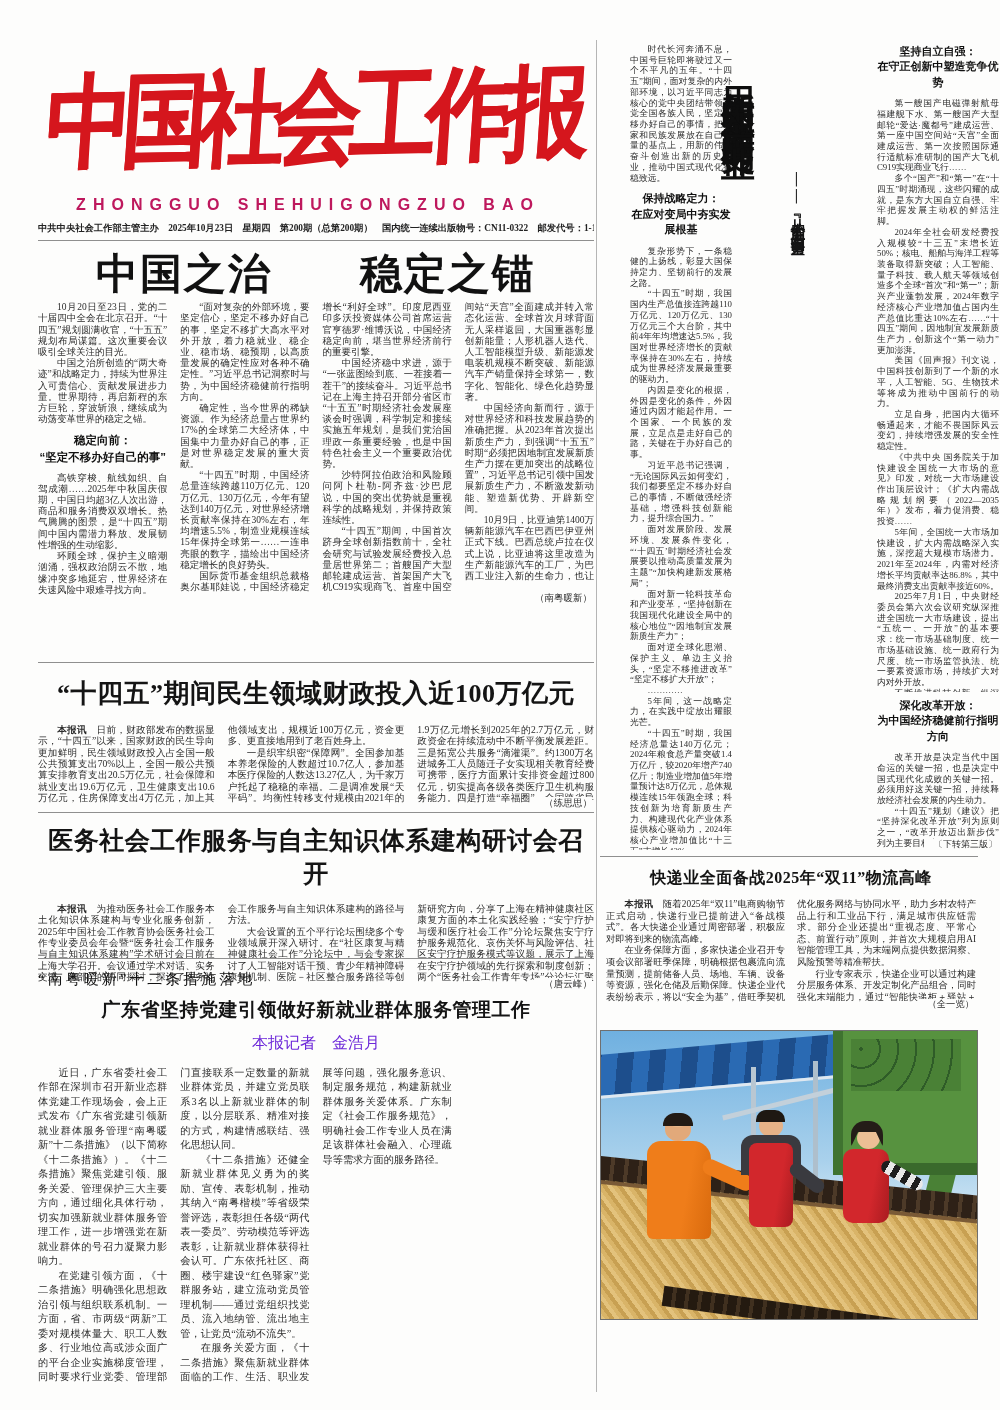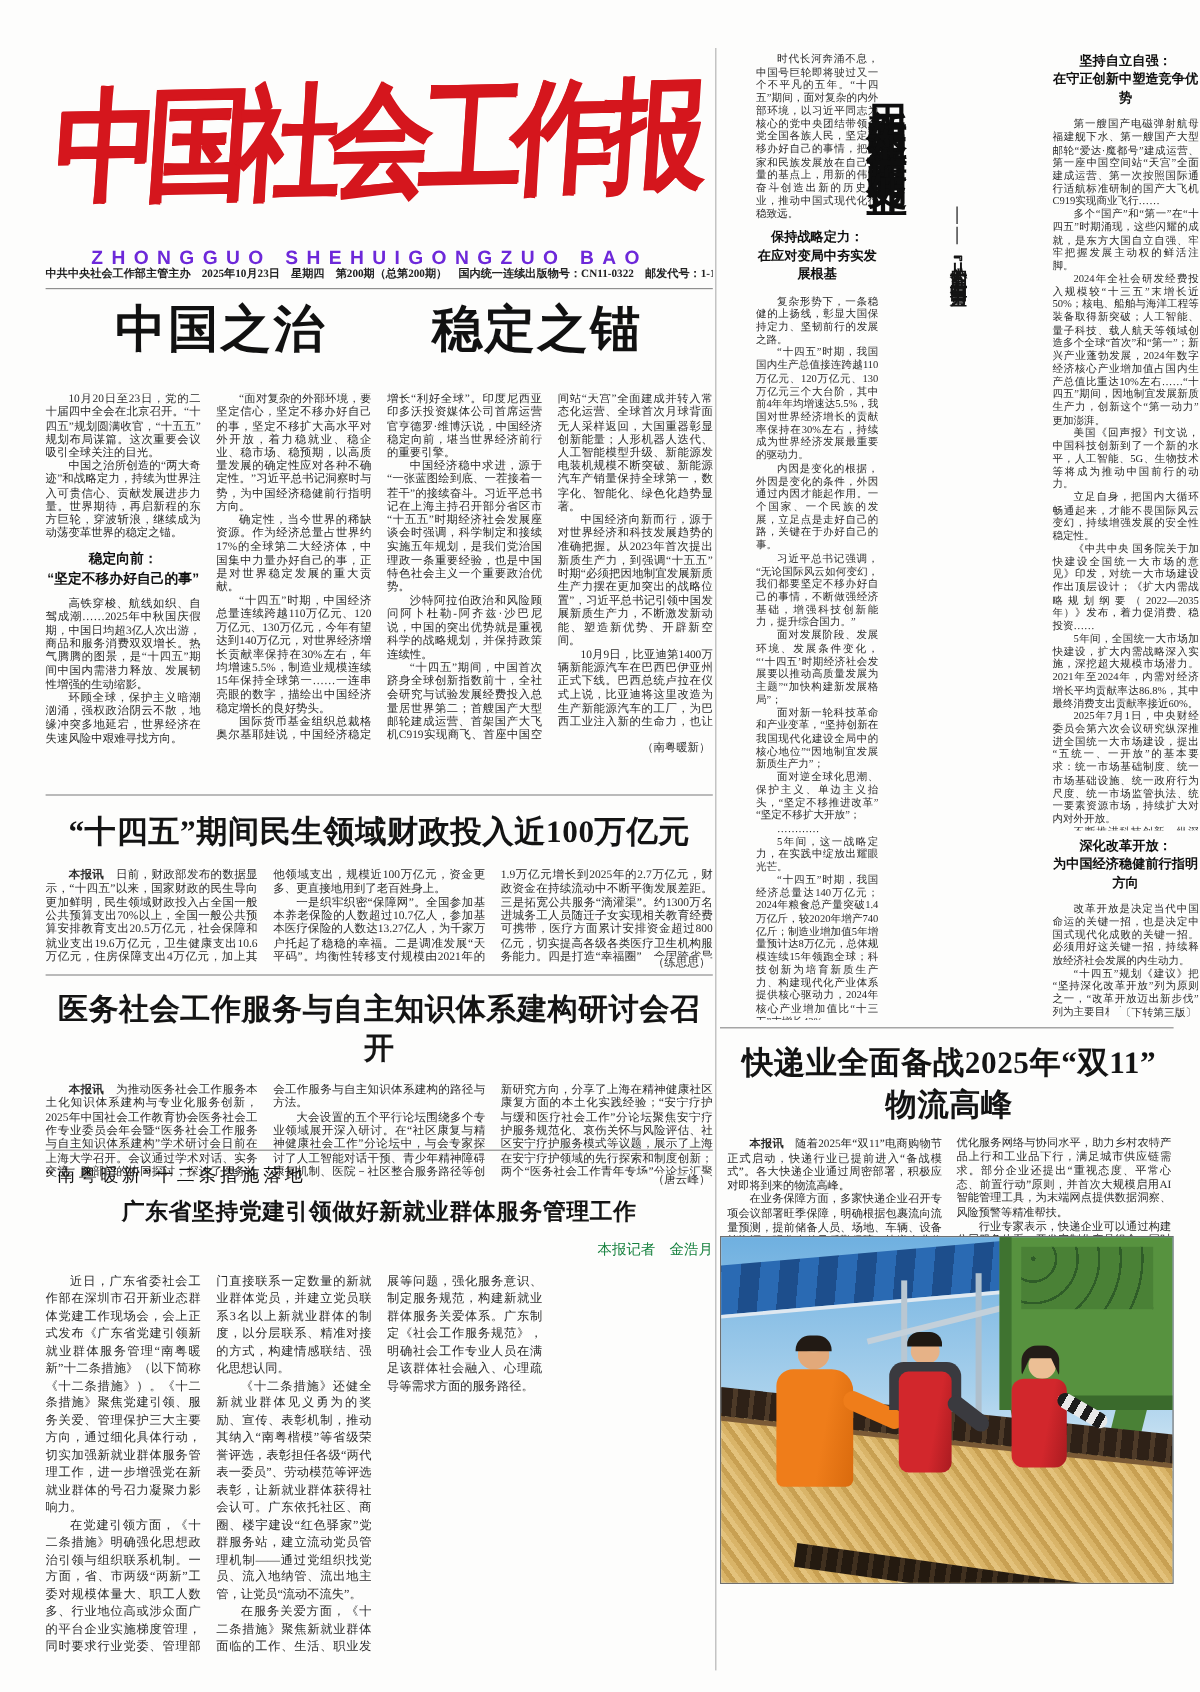--- a/index.html
+++ b/index.html
@@ -23,43 +23,43 @@
   
   .brand{
     left:46px;top:50px;width:522px;height:146px;
     font-size:86px;font-weight:700;color:var(--red);
     letter-spacing:-10px;white-space:nowrap;
     transform:skewX(-5deg) rotate(-1.2deg) scaleY(1.18);
     transform-origin:left center;line-height:146px;
     text-shadow:1px 0 0 var(--red),0 1px 0 var(--red);
   }
   .pinyin{
-    left:48px;top:207px;width:520px;text-align:center;
+    left:48px;top:196px;width:520px;text-align:center;
     font-family:"Liberation Sans","DejaVu Sans",sans-serif;
-    font-size:16px;font-weight:700;letter-spacing:7px;color:#6d28d9;white-space:nowrap;
+    font-size:16px;font-weight:700;letter-spacing:7px;color:#be185d;white-space:nowrap;
   }
   .pubinfo{
     left:38px;top:222px;width:556px;font-size:9.3px;font-weight:700;color:#222;
     white-space:nowrap;overflow:hidden;letter-spacing:0;
   }
 
   
   .sans{font-family:"Liberation Sans","DejaVu Sans",sans-serif;}
   .headline-xl{font-size:42px;line-height:1.05;font-weight:900;text-align:center;letter-spacing:2px;color:#111;}
   .headline-sub{font-size:20px;font-weight:700;text-align:center;margin-top:12px;color:#111;}
   .headline-serif{font-weight:900;text-align:center;color:#141414;letter-spacing:0.5px;}
   .col-body{position:relative;text-align:justify;color:var(--body);overflow:hidden;column-fill:auto;}
   .col-body p{text-indent:2em;margin:0;}
   .flow{display:contents;}
   .lead-tag{font-family:"Liberation Sans","DejaVu Sans",sans-serif;font-weight:700;}
   .inbody-head{font-family:"Liberation Sans","DejaVu Sans",sans-serif;font-weight:700;
     text-align:center;text-indent:0;margin:7px 0;font-size:11.5px;line-height:1.45;color:#111;}
   .endmark{position:absolute;right:2px;bottom:0;background:var(--paper);padding-left:10px;text-indent:0;}
   .kicker{font-size:15px;font-weight:400;letter-spacing:3px;color:#111;}
-  .byline-center{text-align:right;font-size:12px;color:#15803d;margin-top:10px;}
+  .byline-center{text-align:center;font-size:16px;color:#6d28d9;margin-top:10px;}
 
   
   .fcol{position:absolute;font-size:8.8px;line-height:1.22;text-align:justify;overflow:hidden;margin-left:24px;}
   .fcol p{text-indent:2em;margin:0;}
   .fhead{font-family:"Liberation Sans","DejaVu Sans",sans-serif;font-weight:700;font-size:11px;
     line-height:1.4;text-align:center;margin:8px 0;color:#101010;}
   .vhead{
     writing-mode:vertical-rl;font-family:"Liberation Sans","DejaVu Sans",sans-serif;
     font-weight:900;font-size:34px;letter-spacing:4px;color:#0e0e0e;line-height:1.4;
   }
@@ -82,21 +82,21 @@
 
   <div class="abs brand">中国社会工作报</div>
   <div class="abs pinyin">ZHONGGUO SHEHUIGONGZUO BAO</div>
   <div class="abs pubinfo">中共中央社会工作部主管主办　2025年10月23日　星期四　第200期（总第200期）　国内统一连续出版物号：CN11-0322　邮发代号：1-117　今日4版</div>
   <div class="rule-h" style="left:38px;top:240px;width:556px;"></div>
 
   <div class="rule-v" style="left:596px;top:40px;height:1352px;"></div>
 
   <section class="abs" style="left:38px;top:252px;width:556px;">
     <h1 class="headline-xl sans">中国之治　　稳定之锚</h1>
-    <div class="col-body" style="margin-top:32px;height:302px;columns:4;column-gap:13px;font-size:9.5px;line-height:1.18;">
+    <div class="col-body" style="margin-top:6px;height:302px;columns:4;column-gap:13px;font-size:9.5px;line-height:1.18;">
       <div class="flow"><p>10月20日至23日，党的二十届四中全会在北京召开。“十四五”规划圆满收官，“十五五”规划布局谋篇。这次重要会议吸引全球关注的目光。</p><p>中国之治所创造的“两大奇迹”和战略定力，持续为世界注入可贵信心、贡献发展进步力量。世界期待，再启新程的东方巨轮，穿波斩浪，继续成为动荡变革世界的稳定之锚。</p></div>
       <div class="inbody-head">
         <div>稳定向前：</div>
         <div>“坚定不移办好自己的事”</div>
       </div>
       <div class="flow"><p>高铁穿梭、航线如织、自驾成潮……2025年中秋国庆假期，中国日均超3亿人次出游，商品和服务消费双双增长。热气腾腾的图景，是“十四五”期间中国内需潜力释放、发展韧性增强的生动缩影。</p><p>环顾全球，保护主义暗潮汹涌，强权政治阴云不散，地缘冲突多地延宕，世界经济在失速风险中艰难寻找方向。</p><p>“面对复杂的外部环境，要坚定信心，坚定不移办好自己的事，坚定不移扩大高水平对外开放，着力稳就业、稳企业、稳市场、稳预期，以高质量发展的确定性应对各种不确定性。”习近平总书记洞察时与势，为中国经济稳健前行指明方向。</p><p>确定性，当今世界的稀缺资源。作为经济总量占世界约17%的全球第二大经济体，中国集中力量办好自己的事，正是对世界稳定发展的重大贡献。</p><p>“十四五”时期，中国经济总量连续跨越110万亿元、120万亿元、130万亿元，今年有望达到140万亿元，对世界经济增长贡献率保持在30%左右，年均增速5.5%，制造业规模连续15年保持全球第一……一连串亮眼的数字，描绘出中国经济稳定增长的良好势头。</p><p>国际货币基金组织总裁格奥尔基耶娃说，中国经济稳定增长“利好全球”。印度尼西亚印多沃投资媒体公司首席运营官亨德罗·维博沃说，中国经济稳定向前，堪当世界经济前行的重要引擎。</p><p>中国经济稳中求进，源于“一张蓝图绘到底、一茬接着一茬干”的接续奋斗。习近平总书记在上海主持召开部分省区市“十五五”时期经济社会发展座谈会时强调，科学制定和接续实施五年规划，是我们党治国理政一条重要经验，也是中国特色社会主义一个重要政治优势。</p><p>沙特阿拉伯政治和风险顾问阿卜杜勒-阿齐兹·沙巴尼说，中国的突出优势就是重视科学的战略规划，并保持政策连续性。</p><p>“十四五”期间，中国首次跻身全球创新指数前十，全社会研究与试验发展经费投入总量居世界第二；首艘国产大型邮轮建成运营、首架国产大飞机C919实现商飞、首座中国空间站“天宫”全面建成并转入常态化运营、全球首次月球背面无人采样返回，大国重器彰显创新能量；人形机器人迭代、人工智能模型升级、新能源发电装机规模不断突破、新能源汽车产销量保持全球第一，数字化、智能化、绿色化趋势显著。</p><p>中国经济向新而行，源于对世界经济和科技发展趋势的准确把握。从2023年首次提出新质生产力，到强调“十五五”时期“必须把因地制宜发展新质生产力摆在更加突出的战略位置”，习近平总书记引领中国发展新质生产力，不断激发新动能、塑造新优势、开辟新空间。</p><p>10月9日，比亚迪第1400万辆新能源汽车在巴西巴伊亚州正式下线。巴西总统卢拉在仪式上说，比亚迪将这里改造为生产新能源汽车的工厂，为巴西工业注入新的生命力，也让巴西拥有了更先进的汽车制造技术。</p></div>
       <div class="endmark">（南粤暖新）</div>
     </div>
   </section>
   <div class="rule-h" style="left:38px;top:662px;width:556px;"></div>
@@ -157,21 +157,21 @@
         <div>为中国经济稳健前行指明方向</div>
       </div>
       <div class="flow"><p>改革开放是决定当代中国命运的关键一招，也是决定中国式现代化成败的关键一招。必须用好这关键一招，持续释放经济社会发展的内生动力。</p><p>“十四五”规划《建议》把“坚持深化改革开放”列为原则之一，“改革开放迈出新步伐”列为主要目标之一。</p></div>
       <div class="endmark" style="font-size:9px;">〔下转第三版〕</div>
     </div>
   </section>
 
   <div class="rule-h" style="left:600px;top:856px;width:378px;"></div>
 
   <section class="abs" style="left:606px;top:868px;width:370px;">
-    <h2 class="headline-serif" style="font-size:26px;">快递业全面备战2025年“双11”物流高峰</h2>
+    <h2 class="headline-serif" style="font-size:16px;">快递业全面备战2025年“双11”物流高峰</h2>
     <div class="col-body" style="margin-top:10px;height:112px;columns:2;column-gap:12px;font-size:9.3px;line-height:1.25;">
       <p><b class="lead-tag">本报讯</b><span>　随着2025年“双11”电商购物节正式启动，快递行业已提前进入“备战模式”。各大快递企业通过周密部署，积极应对即将到来的物流高峰。</span></p>
       <div class="flow"><p>在业务保障方面，多家快递企业召开专项会议部署旺季保障，明确根据包裹流向流量预测，提前储备人员、场地、车辆、设备等资源，强化仓储及后勤保障。快递企业代表纷纷表示，将以“安全为基”，借旺季契机优化服务网络与协同水平，助力乡村农特产品上行和工业品下行，满足城市供应链需求。部分企业还提出“重视态度、平常心态、前置行动”原则，并首次大规模启用AI智能管理工具，为末端网点提供数据洞察、风险预警等精准帮扶。</p><p>行业专家表示，快递企业可以通过构建分层服务体系、开发定制化产品组合，同时强化末端能力，通过“智能快递柜＋驿站＋上门服务”多形态融合提升触达质量。此外，相关企业还可以通过推动数据互通、联合电商平台共建预售下沉、错峰发货等行业级解决方案，全面提升服务质量。</p></div>
       <div class="endmark">（全一览）</div>
     </div>
   </section>
 
   <figure class="abs photo">
     <div style="inset:0;background:linear-gradient(180deg,#6fb0e0 0%,#a9d1ec 45%,#e9f2f8 75%,#f2ead2 100%);"></div>
     <div style="left:-14px;top:14px;width:250px;height:44px;transform:rotate(-5deg);background:repeating-linear-gradient(100deg,#1d4e8c 0 16px,#2a6ab3 16px 32px);border-bottom:3px solid #dfe8f0;"></div>

